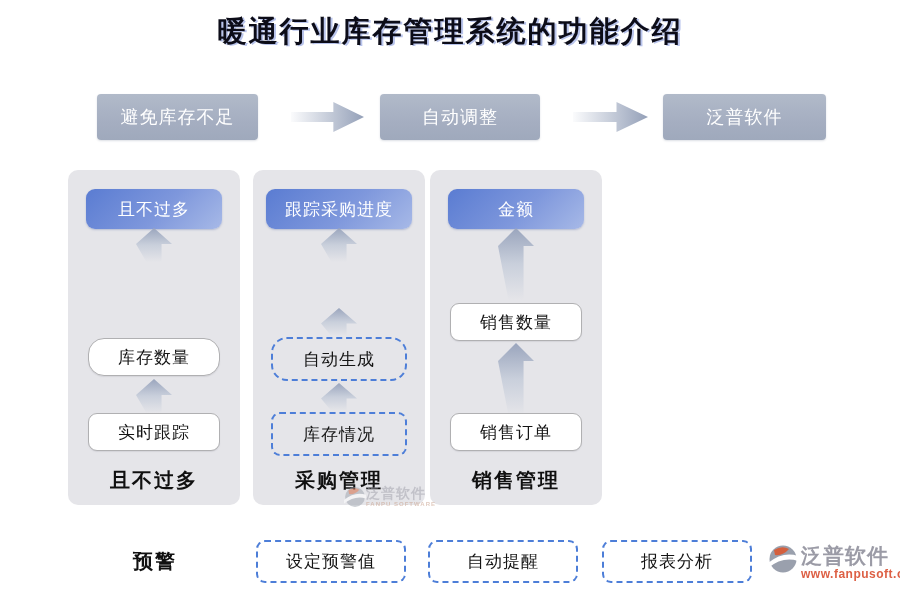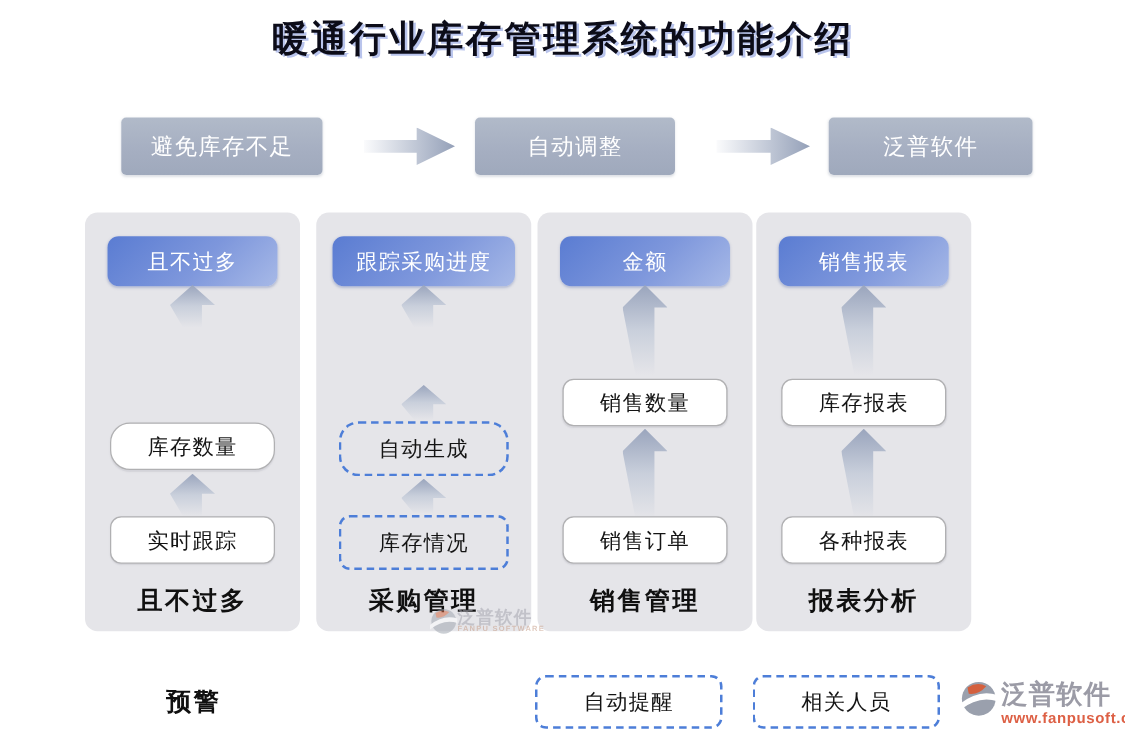--- a/index.html
+++ b/index.html
@@ -149,32 +149,25 @@
 
   <div class="panel p3">
     <div class="hdr">金额</div>
     <div class="v-arrow va-long va-L1"></div>
     <div class="item i-m">销售数量</div>
     <div class="v-arrow va-long va-L2"></div>
     <div class="item i-n">销售订单</div>
     <div class="col-label">销售管理</div>
   </div>
 
-  <div class="panel p4">
-    <div class="hdr">销售报表</div>
-    <div class="v-arrow va-long va-L1"></div>
-    <div class="item i-m">库存报表</div>
-    <div class="v-arrow va-long va-L2"></div>
-    <div class="item i-n">各种报表</div>
-    <div class="col-label">报表分析</div>
-  </div>
 
   <div class="alert-label">预警</div>
+  <div class="alert-box ab1">设定预警值</div>
   <div class="alert-box ab2">自动提醒</div>
-  <div class="alert-box ab3">相关人员</div>
+  <div class="alert-box ab3">报表分析</div>
 
   <div class="wm-center">
     <span>
       <svg class="logo-svg" width="22" height="22" viewBox="0 0 30 30">
         <circle cx="15" cy="15" r="13.5" fill="#a2a8b2"></circle>
         <path d="M0 19 Q15 7 30 12 L30 17 Q15 12 0 24 Z" fill="#ffffff"></path>
         <path d="M6 6 Q14 1 21 5 Q15 12 7 11 Z" fill="#d46a45"></path>
       </svg>
     </span>
     <span class="wm-text">

